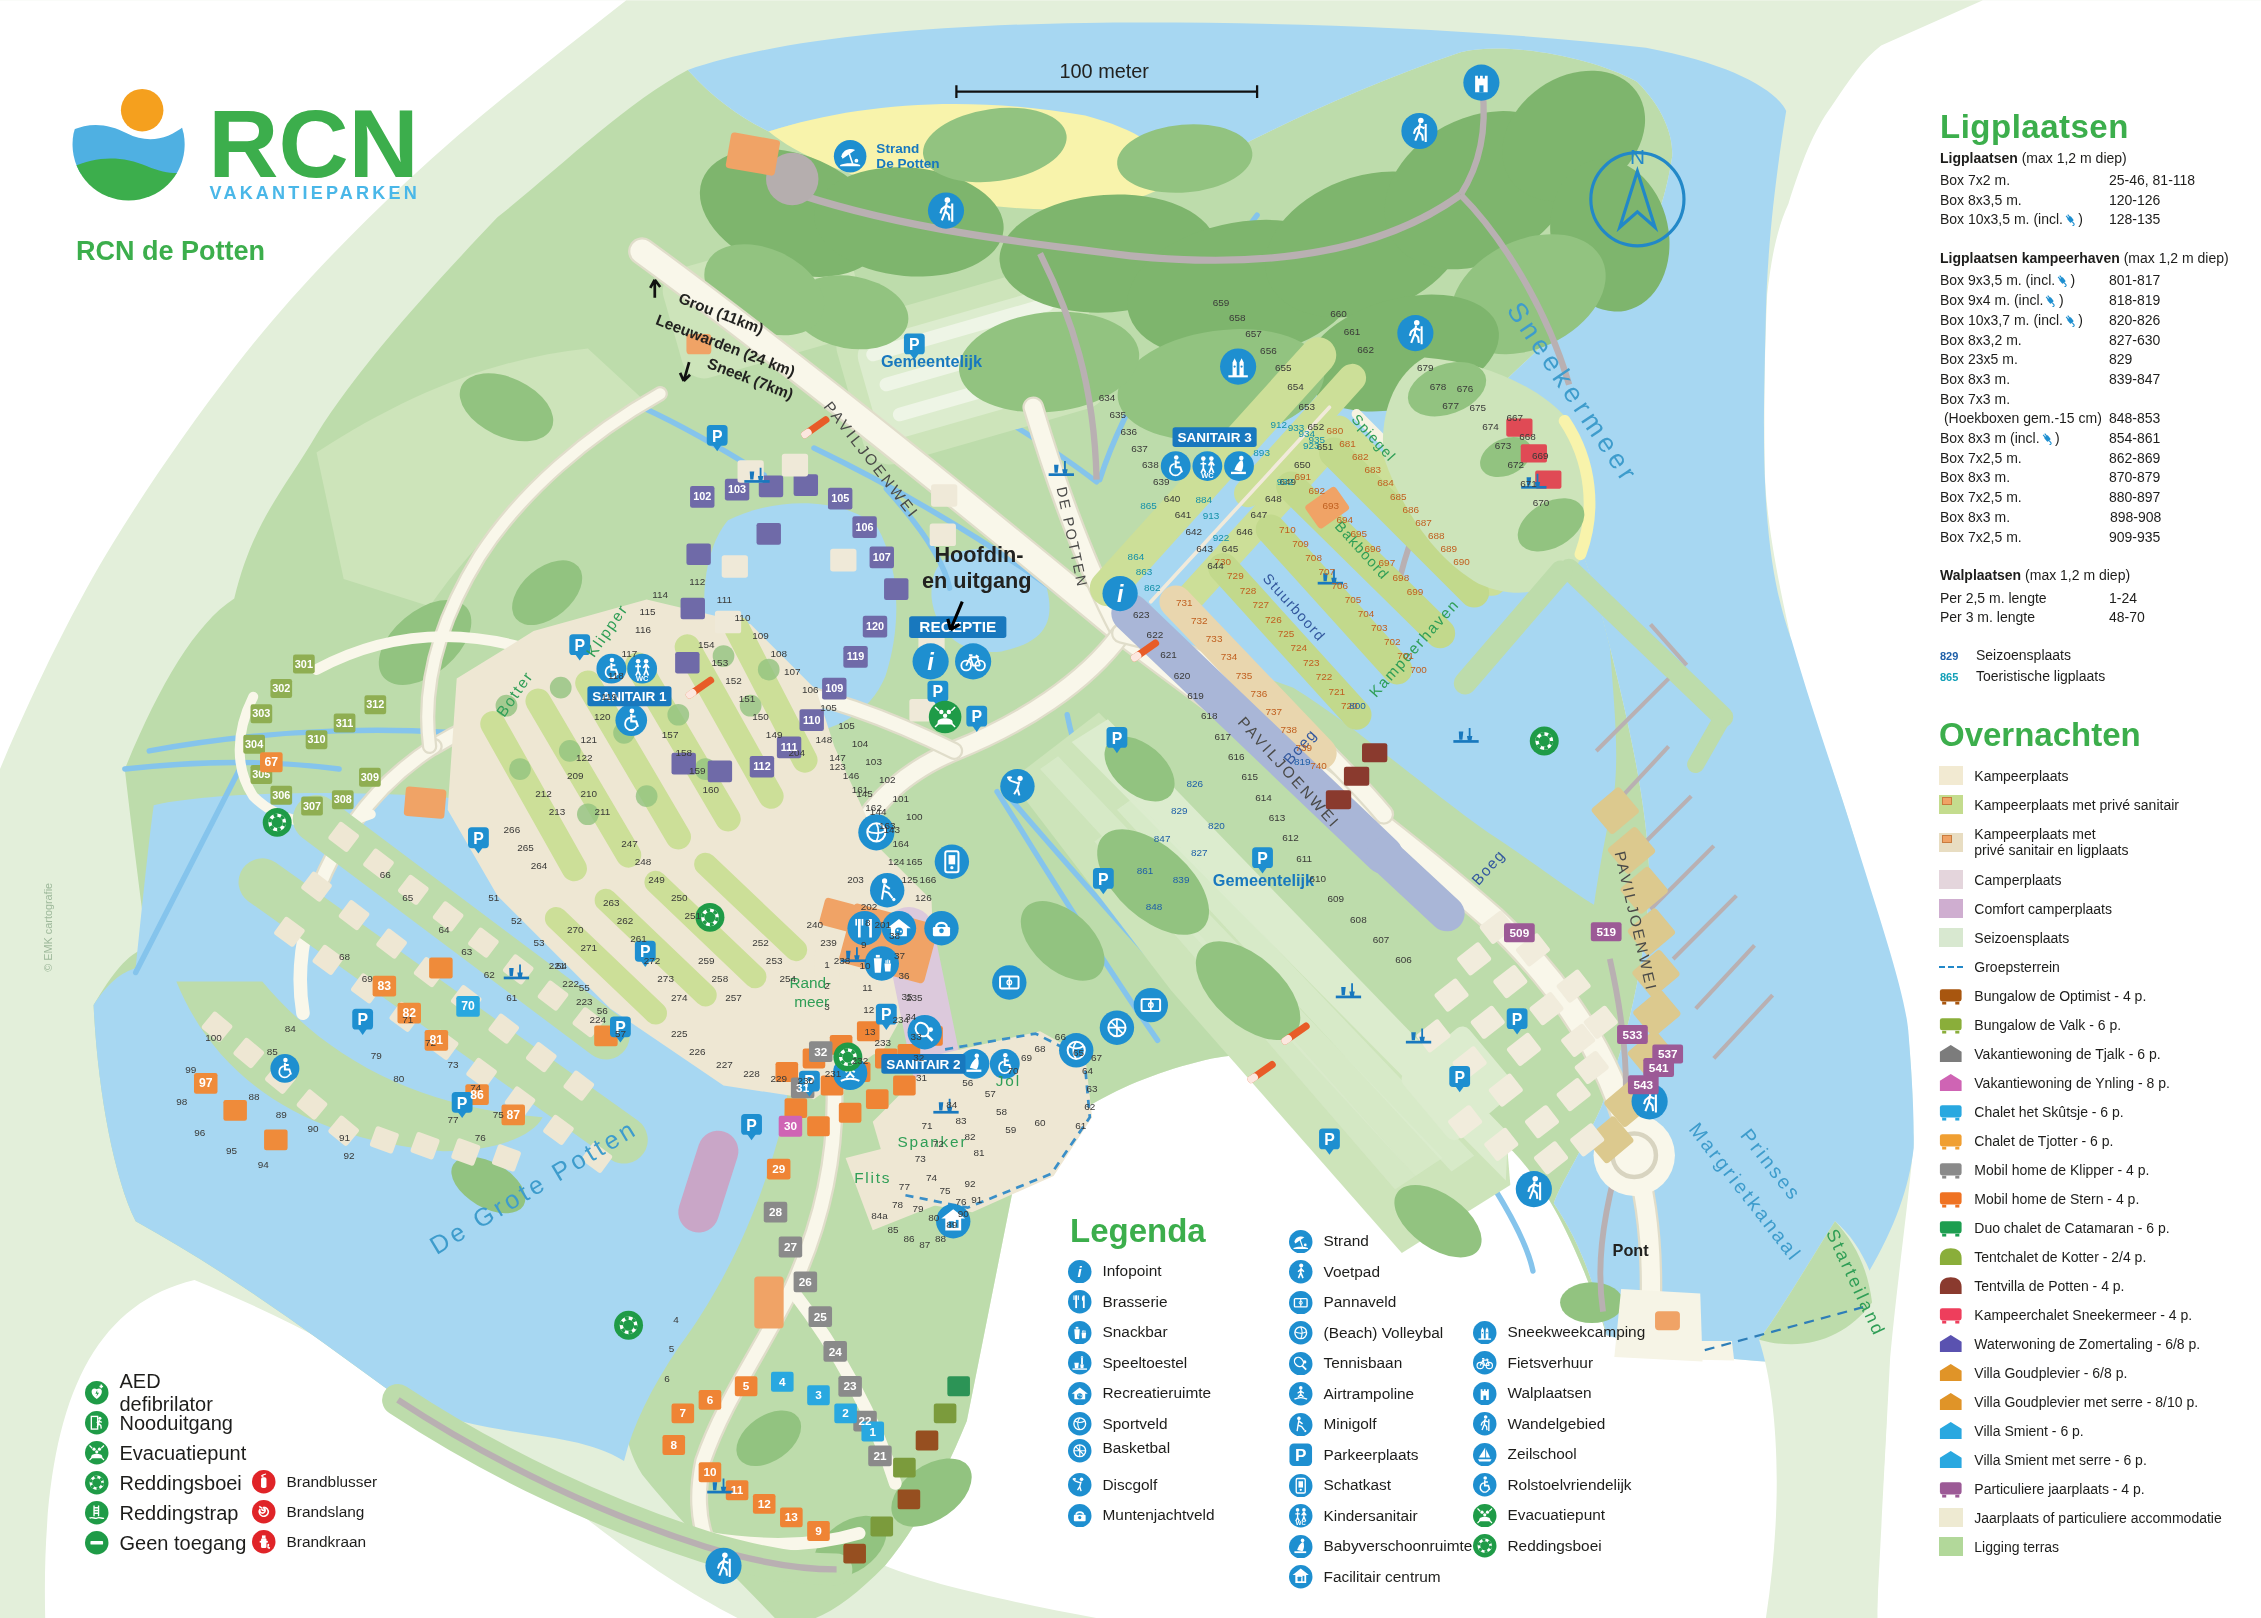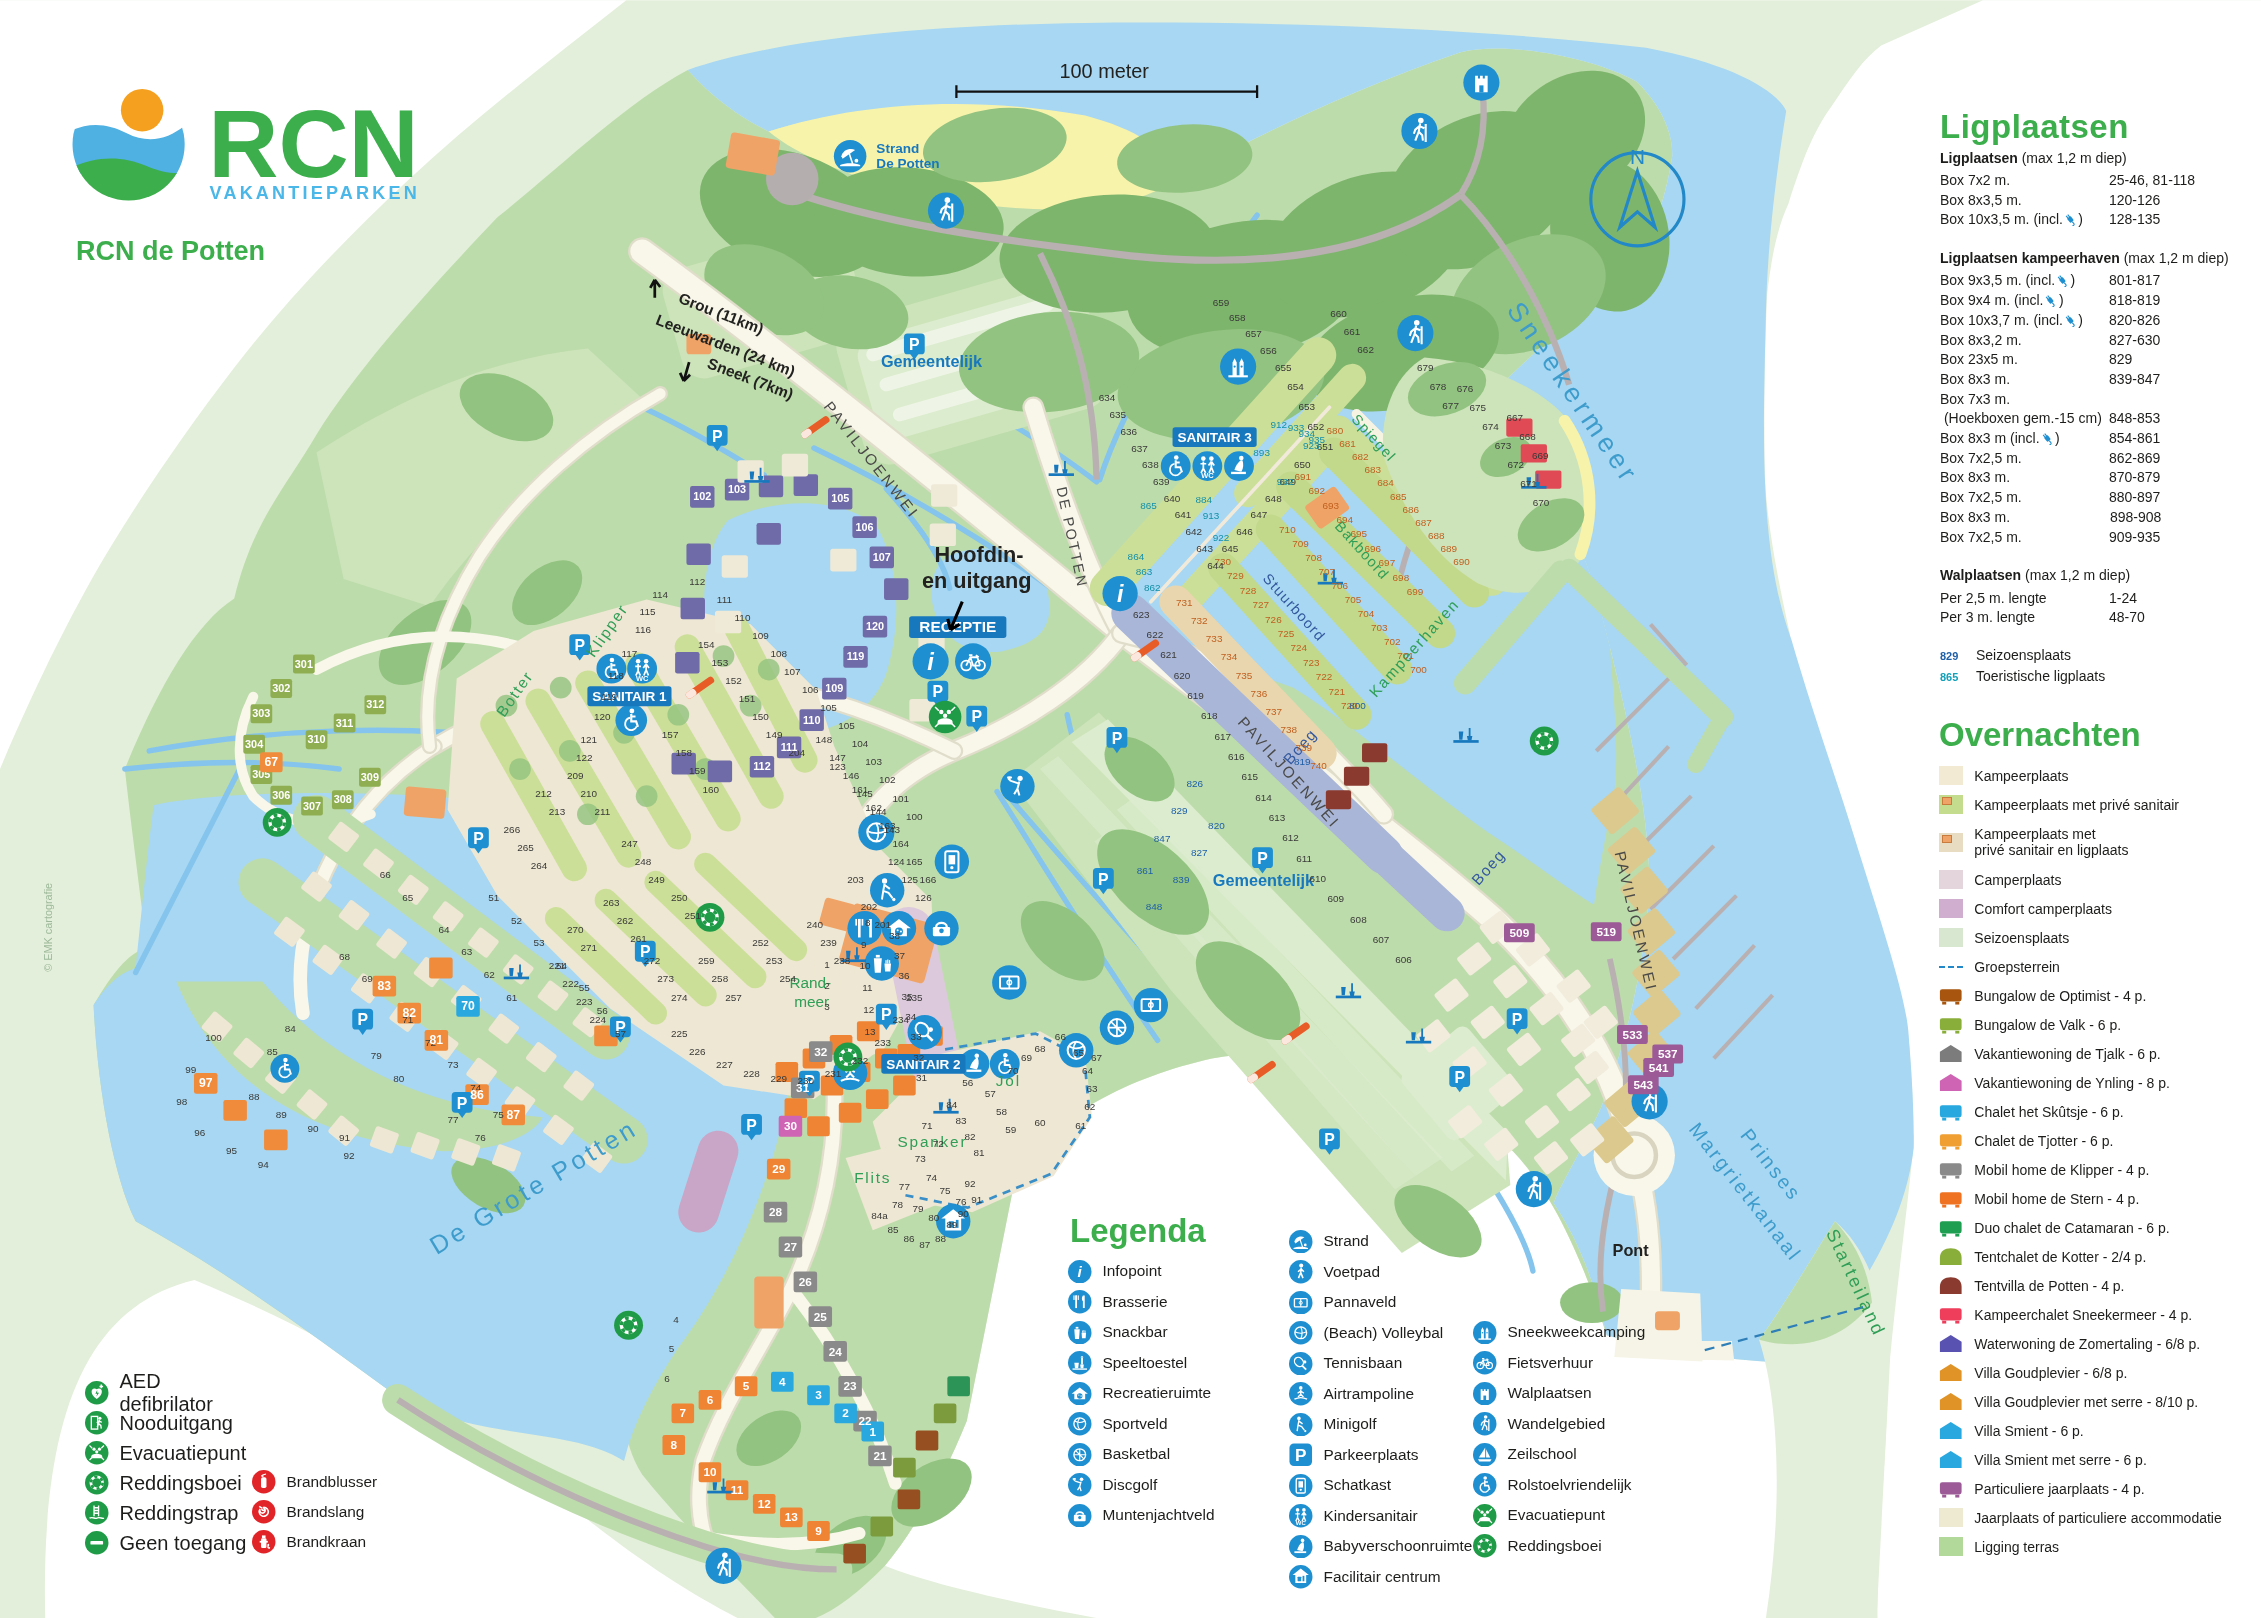--- a/index.html
+++ b/index.html
@@ -1539,21 +1539,21 @@
       <div style="height:30.5px;display:flex;align-items:center">
         <span style="margin-right:11px;flex:none;display:inline-flex">
           <svg width="23.5" height="23.5" viewBox="0 0 52 52" style="flex:none">
             <circle cx="26" cy="26" r="26" fill="#1e8fd0"></circle>
             <circle cx="26" cy="26" r="13" fill="none" stroke="#fff" stroke-width="3"></circle>
             <path d="M26,13 C20,20 20,32 26,39 M15,20 C22,24 30,24 37,20" stroke="#fff" stroke-width="2.5" fill="none"></path>
           </svg>
         </span>
         <span>Sportveld</span>
       </div>
-      <div style="height:30.5px;display:flex;align-items:center">
+      <div style="height:30.5px;display:flex;align-items:flex-start">
         <span style="margin-right:11px;flex:none;display:inline-flex">
           <svg width="23.5" height="23.5" viewBox="0 0 52 52" style="flex:none">
             <circle cx="26" cy="26" r="26" fill="#1e8fd0"></circle>
             <circle cx="26" cy="26" r="13" fill="none" stroke="#fff" stroke-width="3"></circle>
             <path d="M13,26 L39,26 M26,13 L26,39 M17,17 C22,22 30,30 35,35" stroke="#fff" stroke-width="2.5" fill="none"></path>
           </svg>
         </span>
         <span>Basketbal</span>
       </div>
       <div style="height:30.5px;display:flex;align-items:center">

